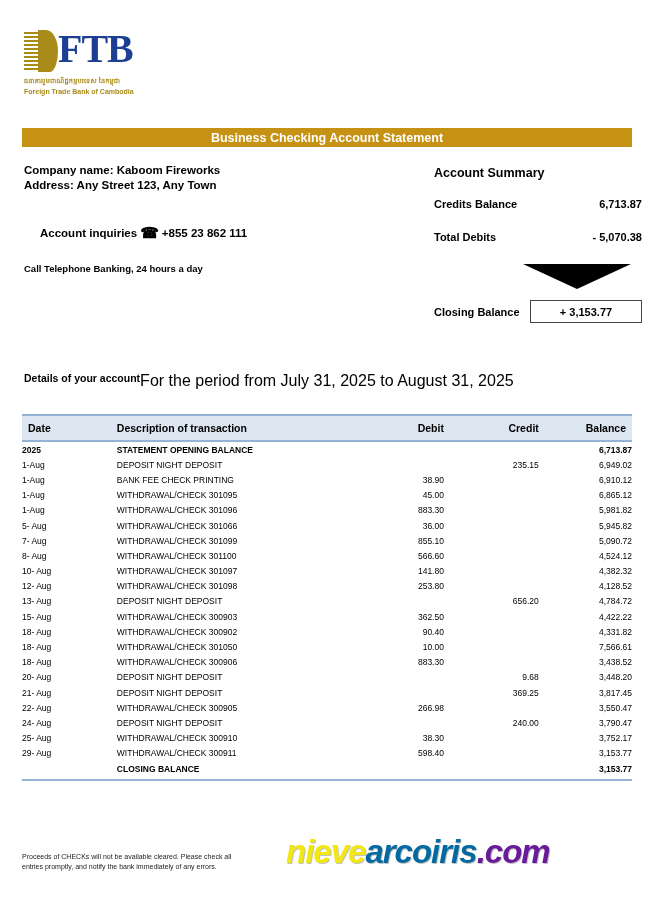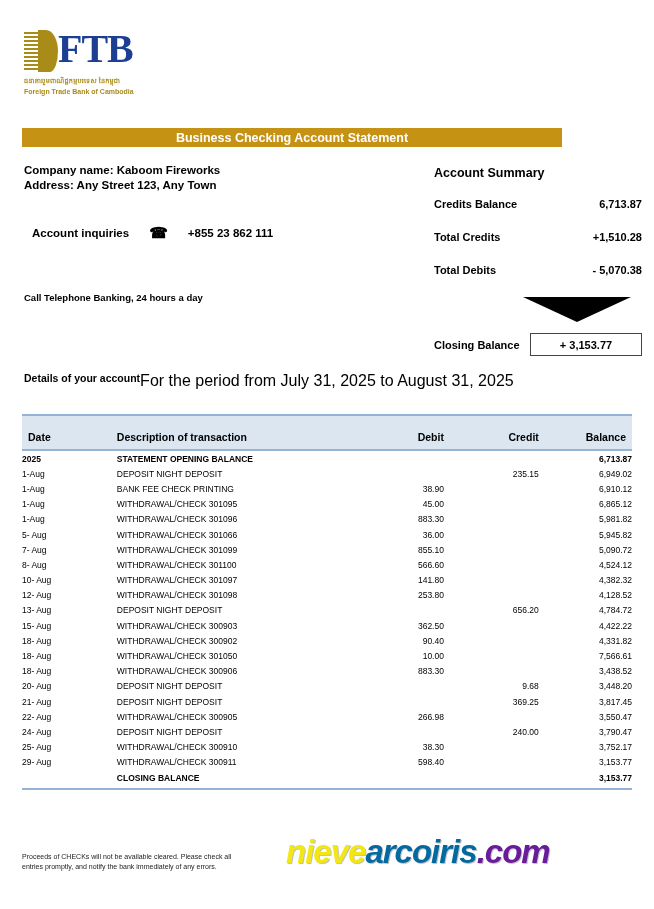--- a/index.html
+++ b/index.html
@@ -76,21 +76,21 @@
     font-weight: bold;
     margin-top: 2px;
     white-space: nowrap;
   }
 
   
   .title-bar {
     position: absolute;
     left: 22px;
     top: 128px;
-    width: 540px;
+    width: 610px;
     height: 19px;
     background: #c69214;
     color: #ffffff;
     font-size: 12.5px;
     font-weight: bold;
     display: flex;
     align-items: center;
     justify-content: center;
   }
 
@@ -98,39 +98,38 @@
   .company-block {
     position: absolute;
     left: 24px;
     top: 163px;
     font-size: 11.5px;
     font-weight: bold;
     line-height: 15px;
   }
   .inquiries {
     position: absolute;
-    left: 32px;
+    left: 40px;
     top: 227px;
     font-size: 11.5px;
     font-weight: bold;
     display: flex;
     align-items: center;
-    gap: 20px;
+    gap: 3px;
   }
   .phone-glyph {
     font-size: 15px;
     line-height: 12px;
   }
   .telbank {
     position: absolute;
     left: 24px;
     top: 263px;
     font-size: 9.5px;
     font-weight: bold;
-    margin-top: 29px;
   }
 
   
   .summary {
     position: absolute;
     left: 434px;
     top: 166px;
     width: 208px;
   }
   .summary-title {
@@ -202,21 +201,21 @@
   }
   table.txn {
     width: 100%;
     border-collapse: collapse;
     font-size: 8.5px;
   }
   table.txn thead th {
     background: #dce6f1;
     font-size: 10.5px;
     font-weight: bold;
-    padding: 15px 0 6px 0;
+    padding: 6px 0 6px 0;
     border-top: 2px solid #95b3d7;
     border-bottom: 2px solid #95b3d7;
     text-align: left;
   }
   table.txn thead th.num { text-align: right; }
   th.c-date  { width: 90px;  padding-left: 6px !important; }
   th.c-desc  { width: 230px; margin-left: 10px; }
   th.c-debit { width: 100px; }
   th.c-credit{ width: 96px; }
   th.c-bal   { width: 88px;  padding-right: 6px !important; }
@@ -296,24 +295,20 @@
   <div class="telbank">Call Telephone Banking, 24 hours a day</div>
 
   <div class="summary">
     <div class="summary-title">Account Summary</div>
 
     <div class="summary-row">
       <span>Credits Balance</span>
       <span class="v">6,713.87</span>
     </div>
 
-    <div class="summary-row">
-      <span>Total Credits</span>
-      <span class="v">+1,510.28</span>
-    </div>
 
     <div class="summary-row">
       <span>Total Debits</span>
       <span class="v">- 5,070.38</span>
     </div>
 
     <div class="arrow-area">
       <div class="arrow-down"></div>
     </div>
 

